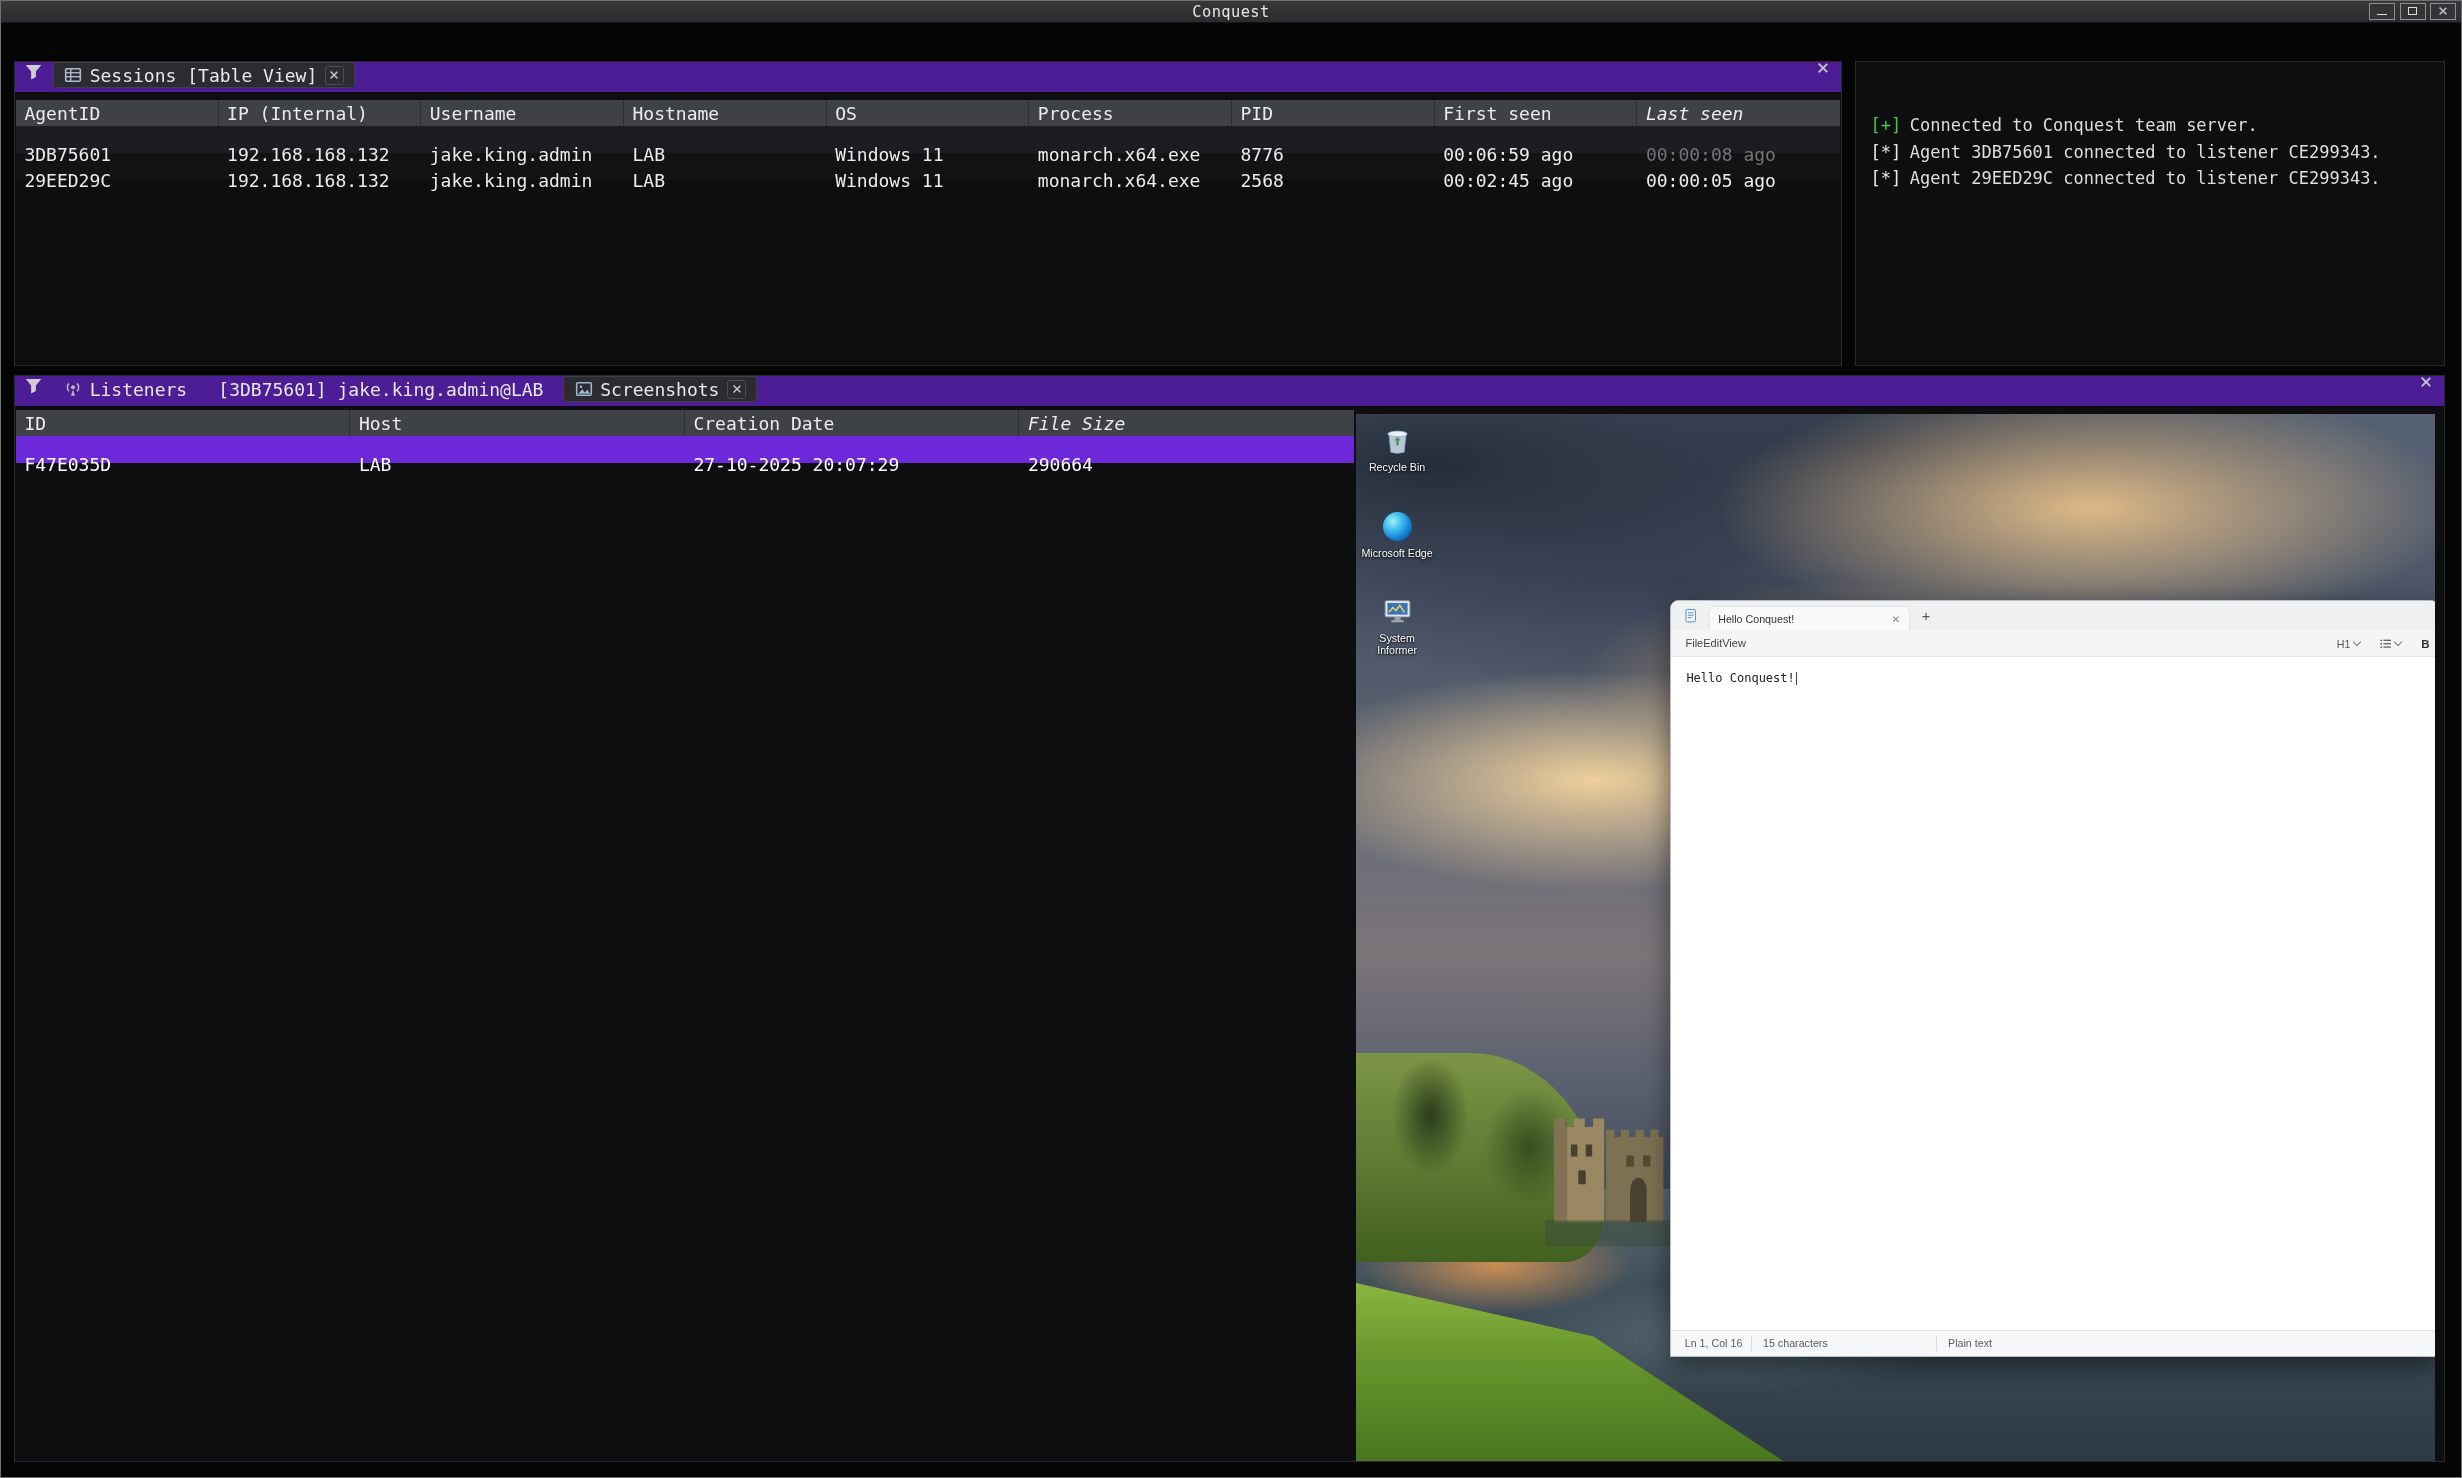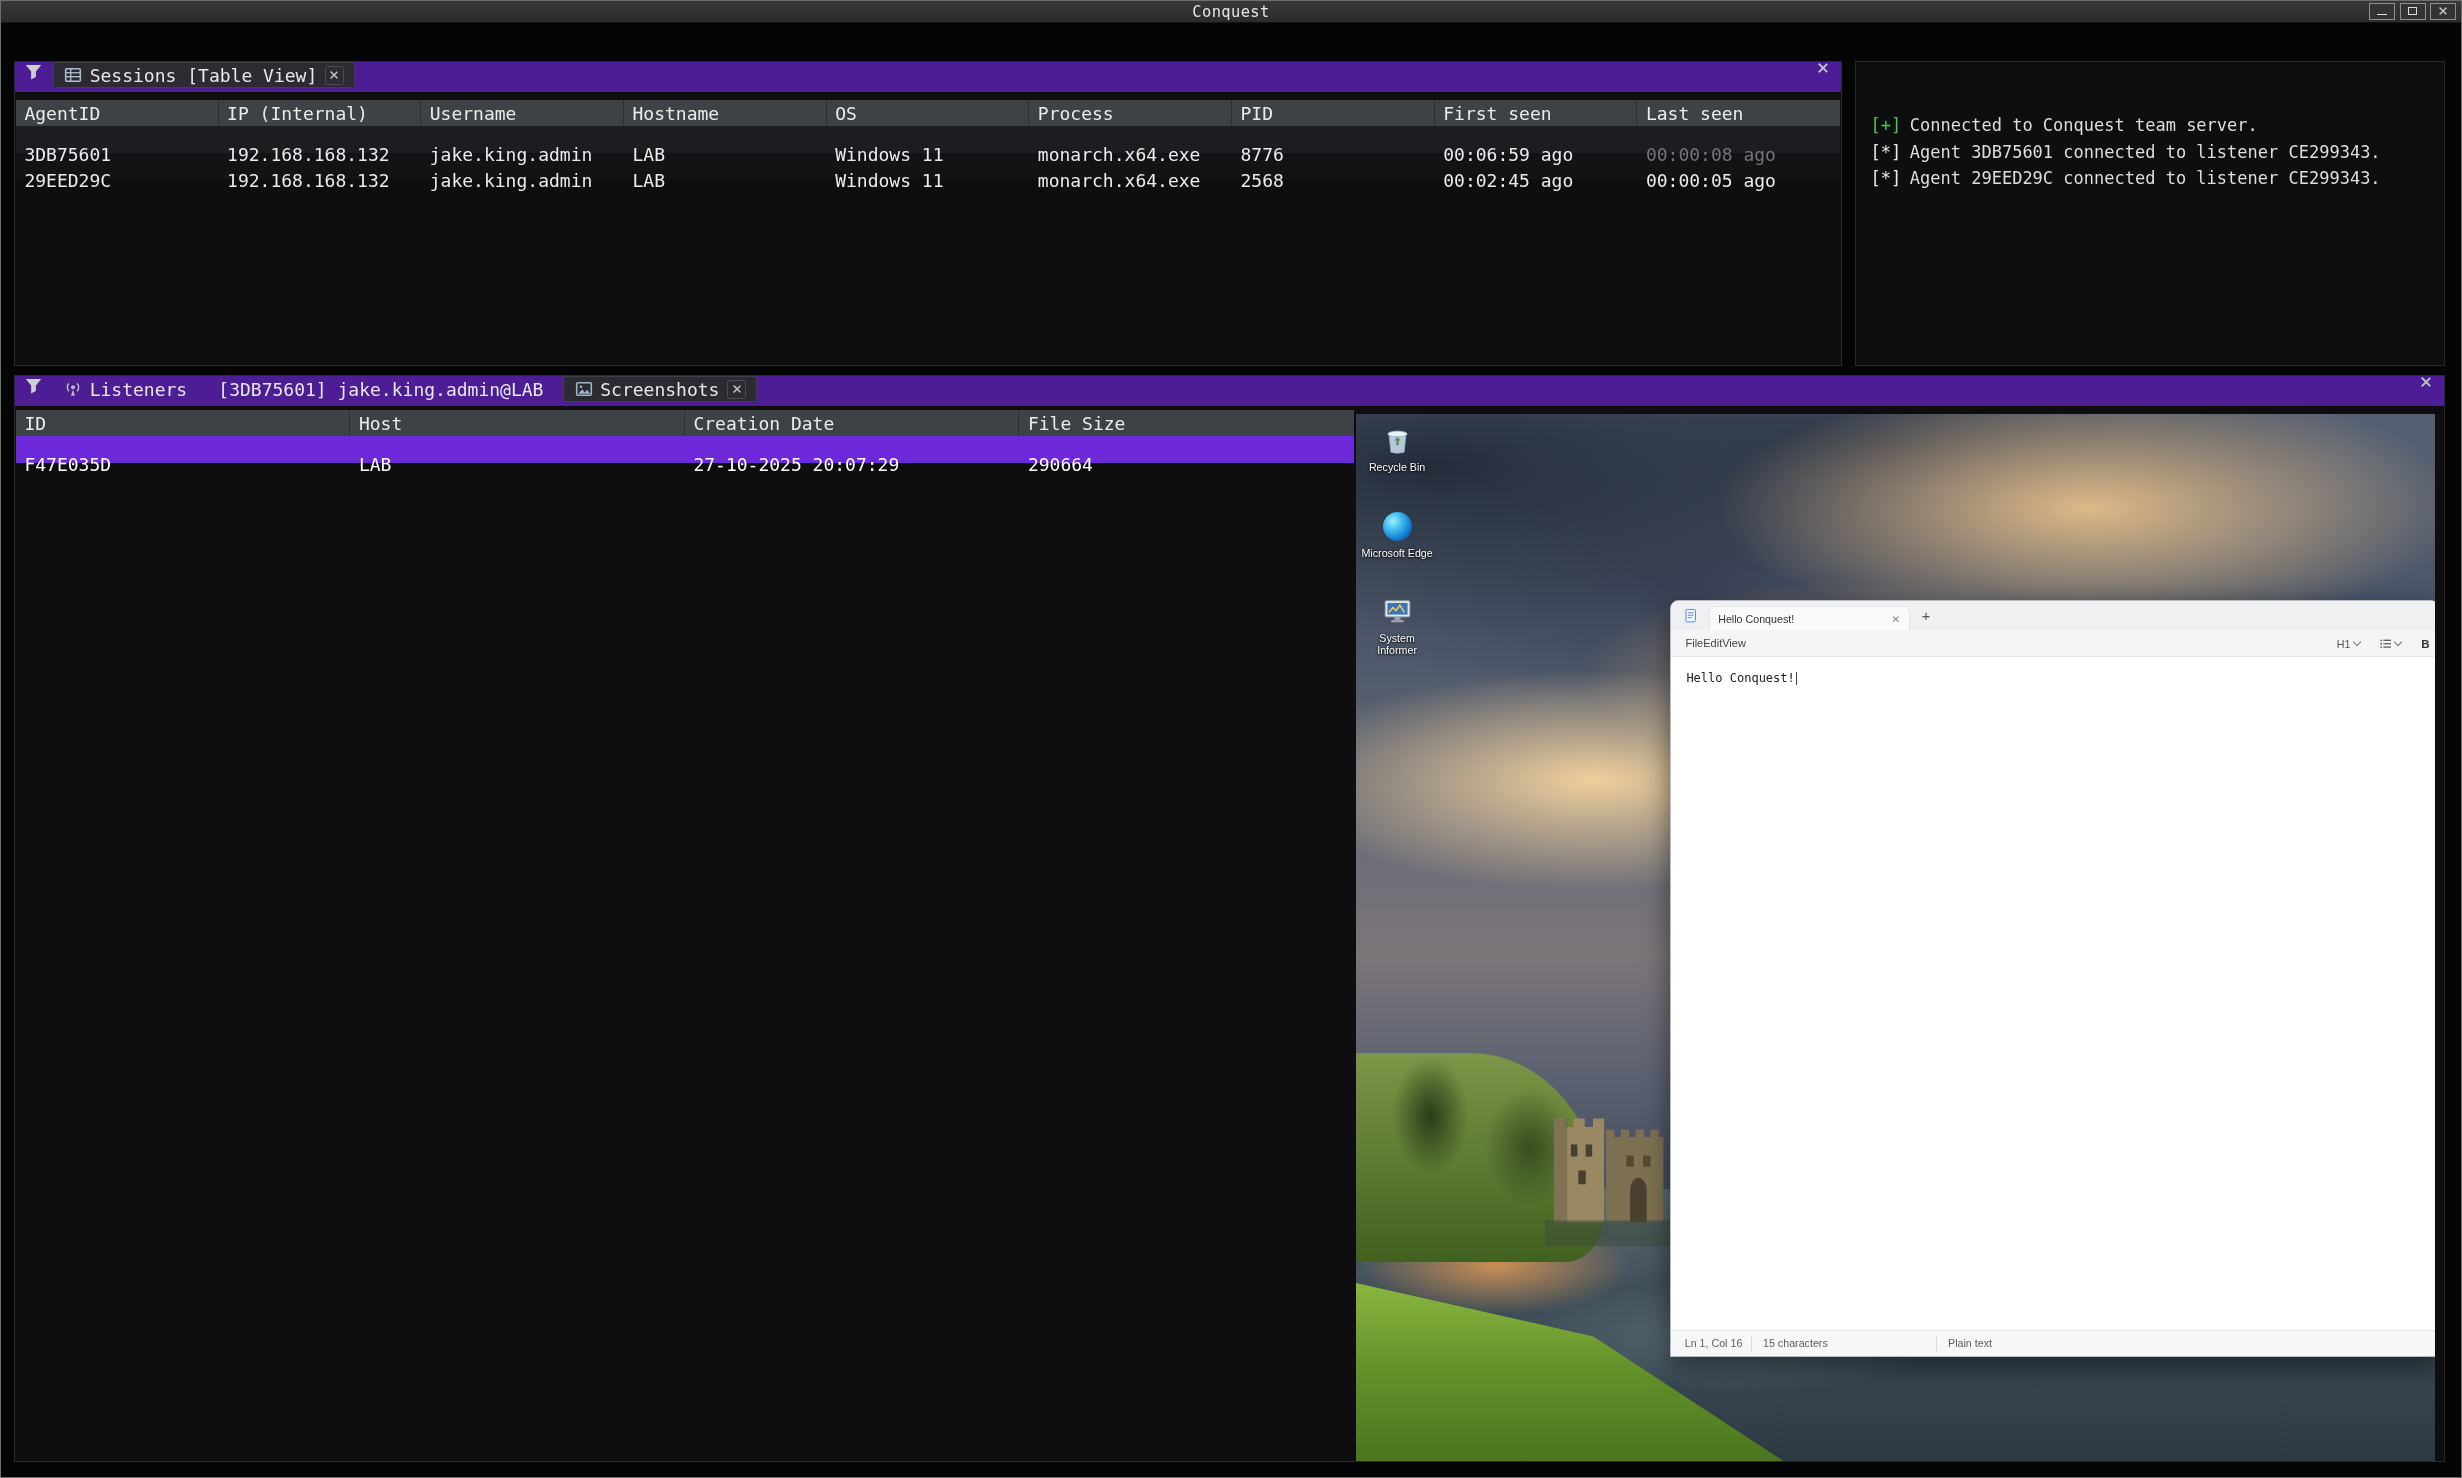--- a/index.html
+++ b/index.html
@@ -50,21 +50,21 @@
   .tab-icon { width:18px; height:18px; flex:none; }
   .tab-close { display:flex; align-items:center; justify-content:center;
                width:19px; height:19px; border:0.9px solid #4c4c52; border-radius:2.6px; }
   .panel-close { margin-left:auto; margin-right:12px; display:flex; align-items:center; }
 
   
   .grid-head, .grid-row { display:grid; align-items:center; color:#ececec; font-size:18px; }
   .grid-head { background:#3e4146; height:26px; }
   .grid-head > div { padding-left:8.5px; border-right:0.9px solid #2d2f33; height:100%;
                      display:flex; align-items:center; white-space:nowrap; overflow:hidden; }
-  .grid-head > div:last-child { border-right:none; }
+  .grid-head > div:last-child { border-right:none;font-style:italic; }
   .grid-row  { height:26.5px; }
   .grid-row > div { padding-left:8.5px; white-space:nowrap; overflow:hidden;margin-top:28px; }
   .cols9 { grid-template-columns:repeat(9,1fr); }
   .cols4 { grid-template-columns:repeat(4,1fr); }
   .sessions-table { position:absolute; left:0.9px; top:38px; right:0.9px; }
   .row-a { background:#1d1d21; }
   .row-b { background:#131316; }
   .dim { color:#757578; }
 
   

